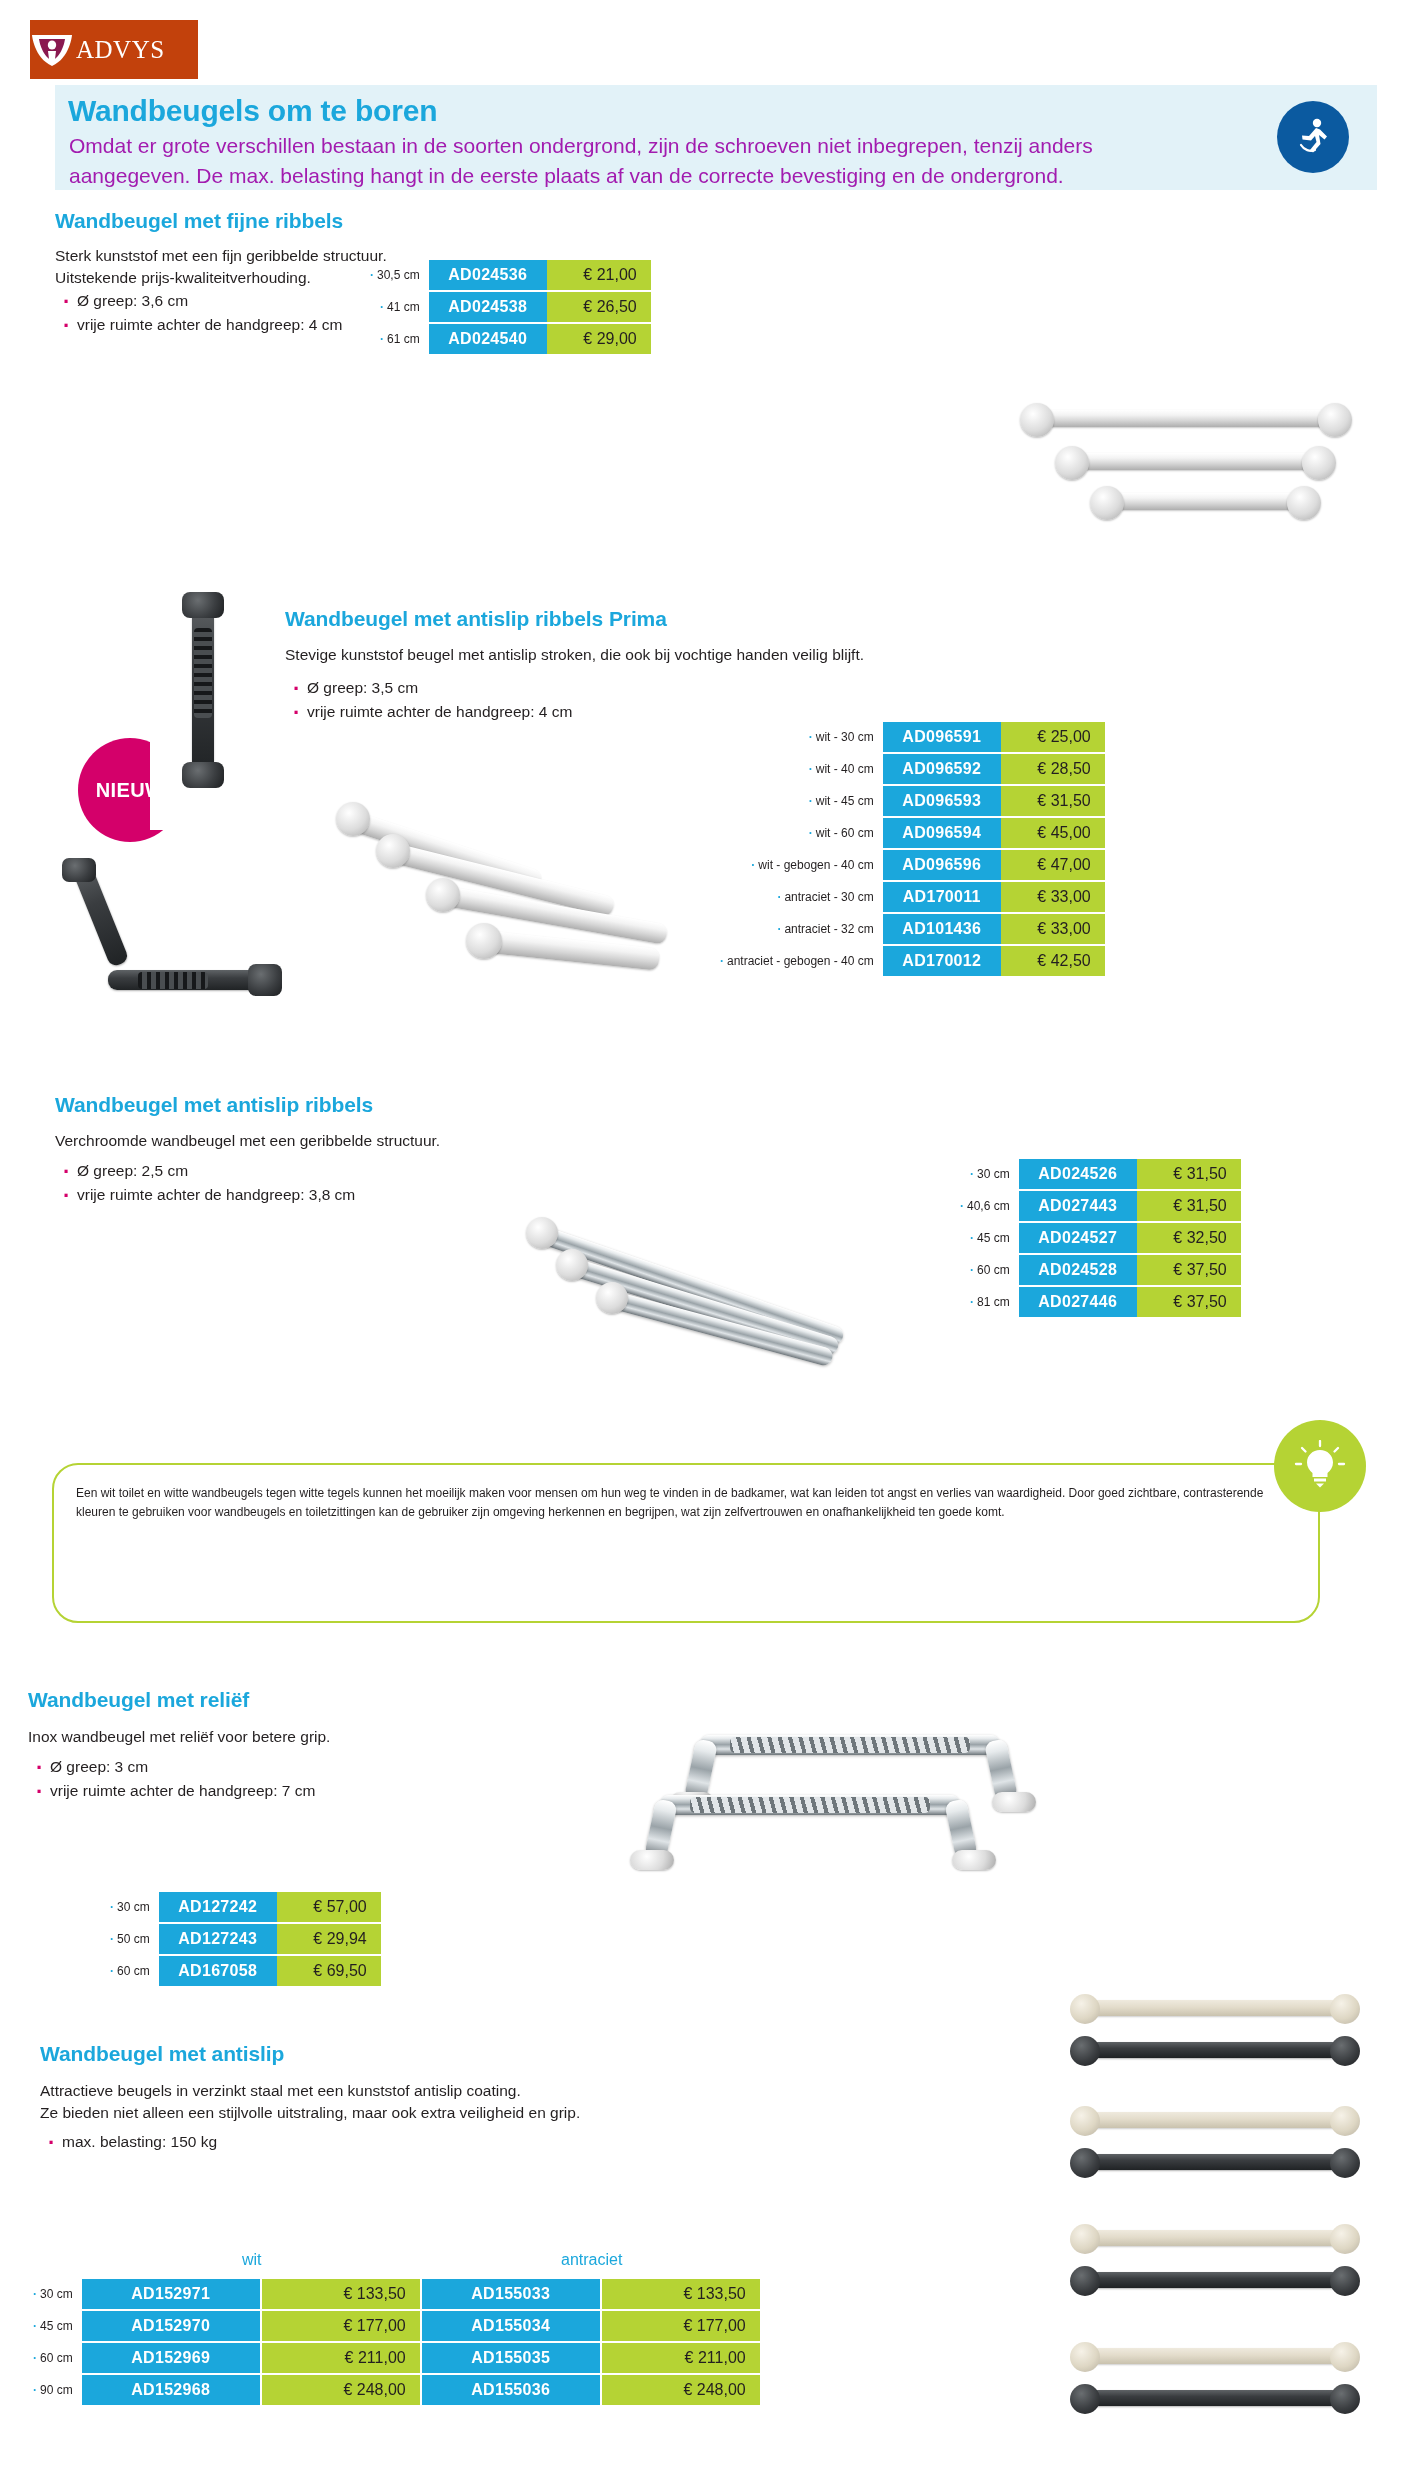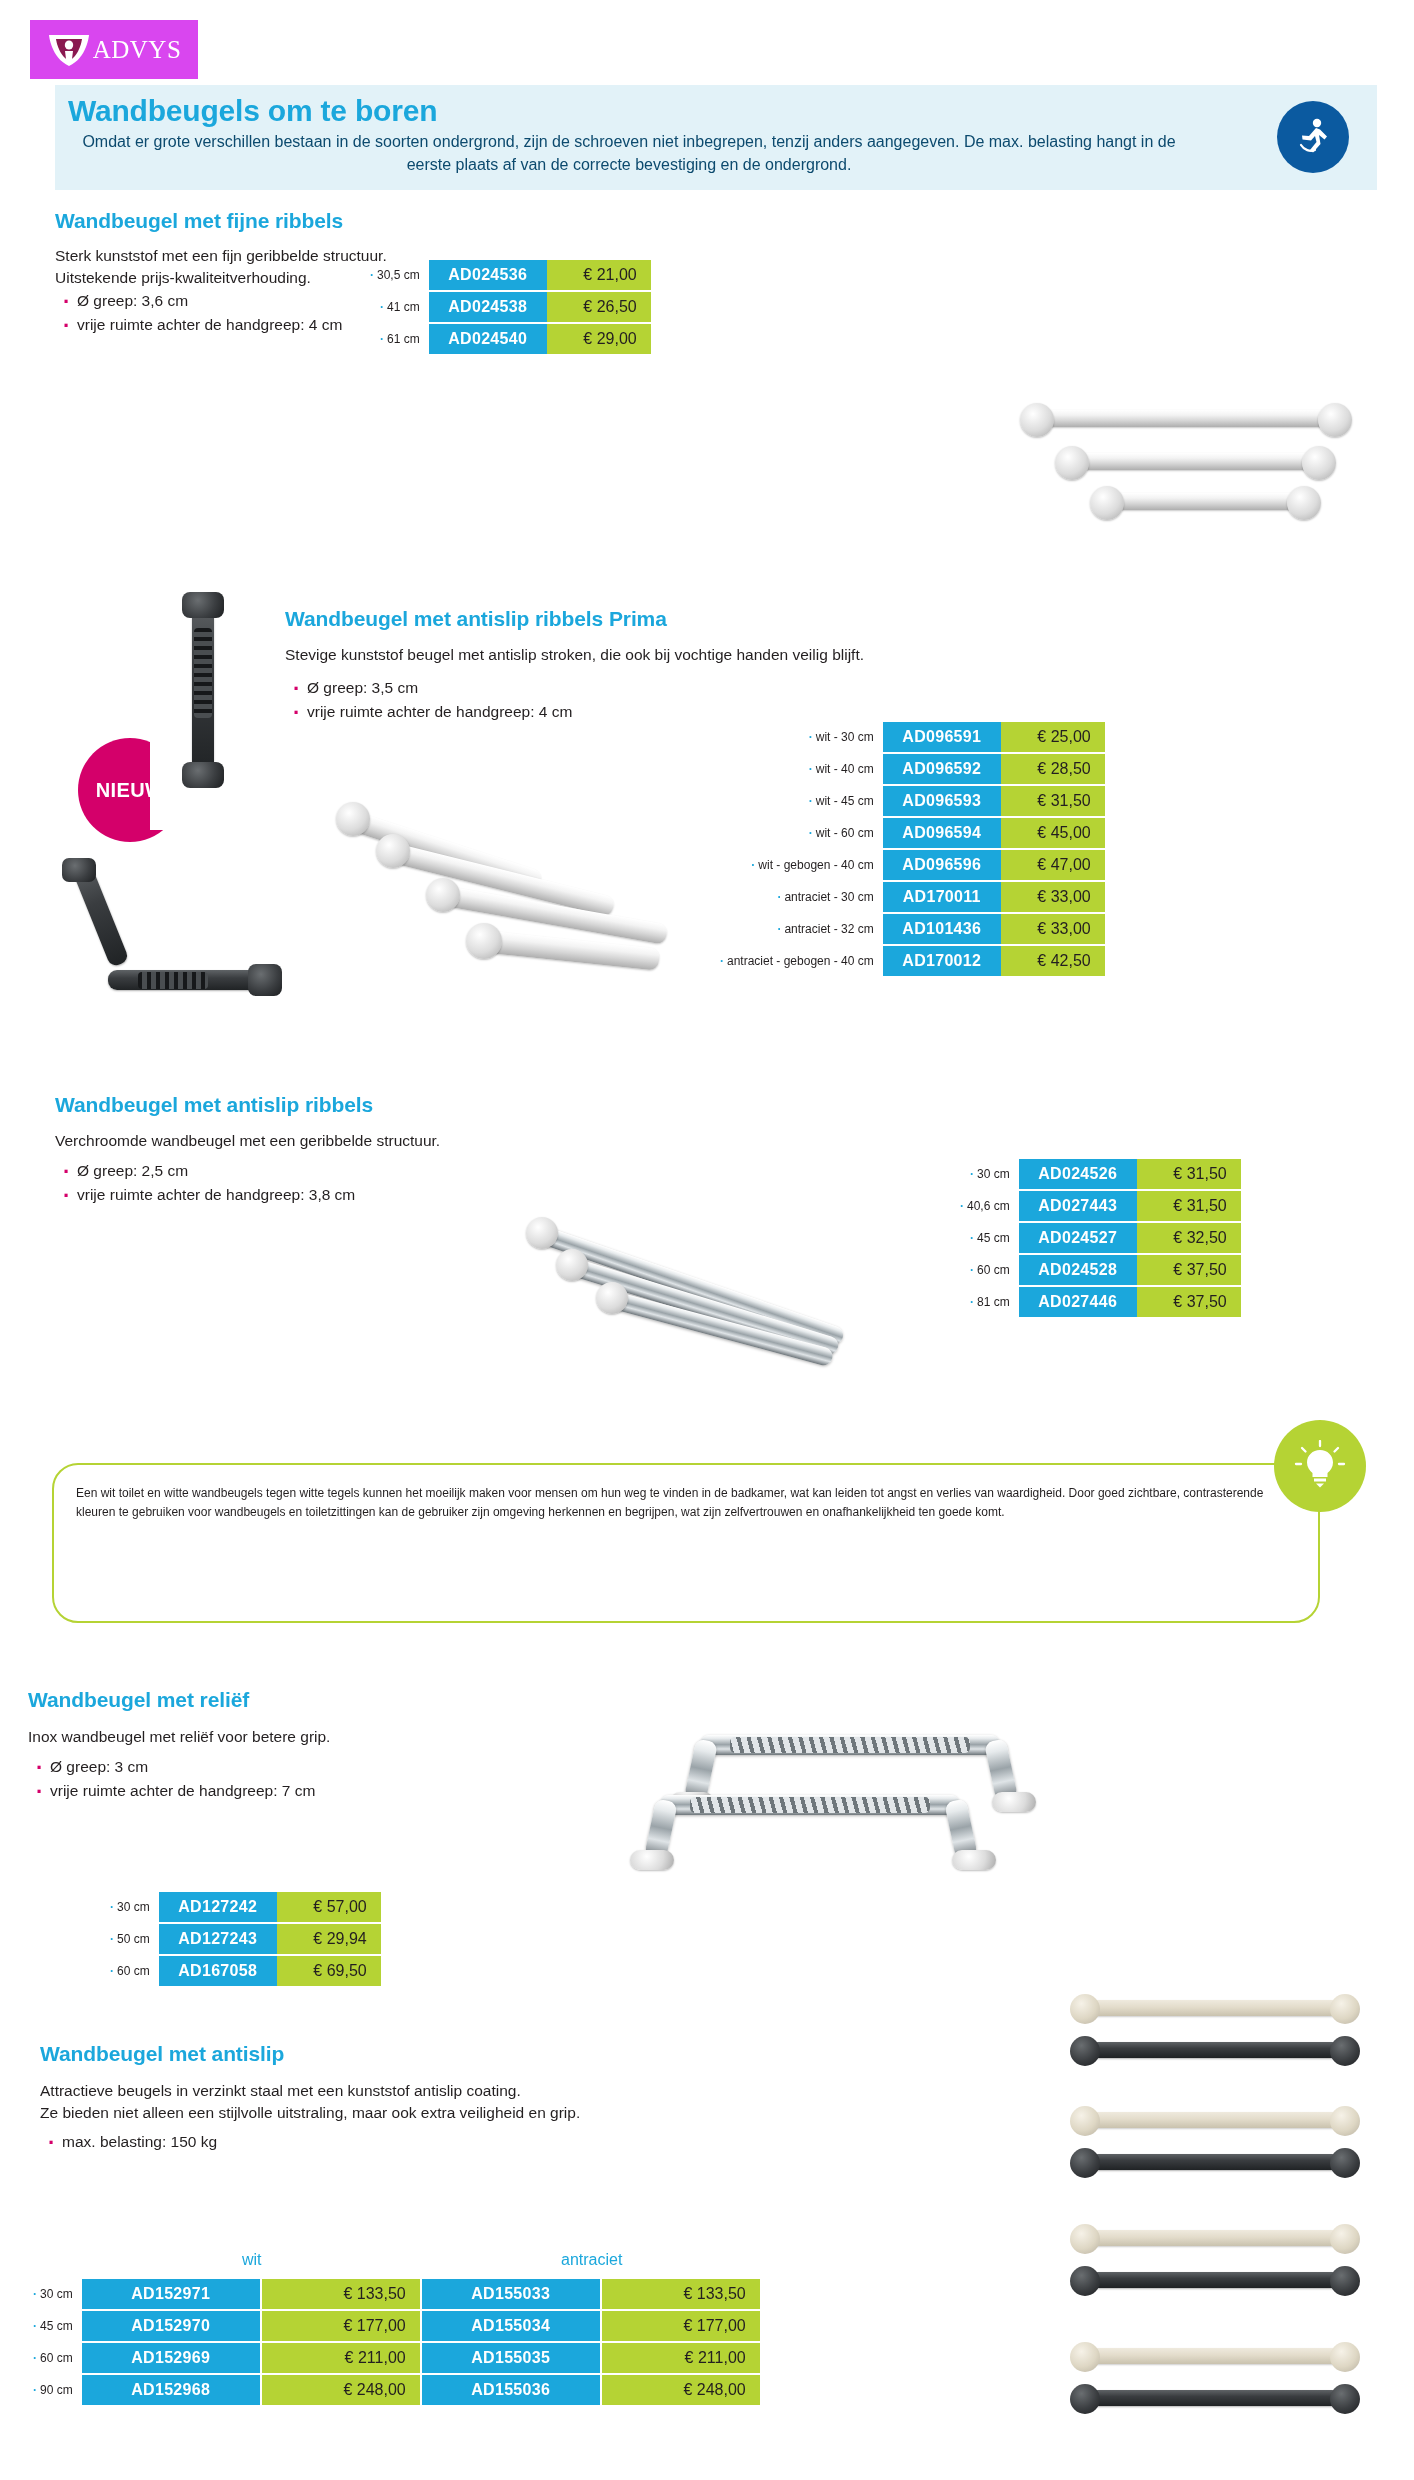--- a/index.html
+++ b/index.html
@@ -10,22 +10,22 @@
     font-family: "Liberation Sans", sans-serif;
     color: #231f20;
     overflow: hidden;
   }
   .page { position: relative; width: 1414px; height: 2480px; }
 
   
   .logo-box {
     position: absolute; left: 30px; top: 20px;
     width: 168px; height: 59px;
-    background: #d946ef;
-    display: flex; align-items: center; justify-content: center;
+    background: #c2410c;
+    display: flex; align-items: center; 
   }
   .logo-inner { display:flex; align-items:center; gap:2px; }
   .logo-mark { width: 44px; height: 36px; }
   .logo-text {
     color: #ffffff; font-family: "Liberation Serif", serif;
     font-size: 25px; letter-spacing: 0.5px;
   }
 
   
   .banner {
@@ -33,21 +33,21 @@
     width: 1322px; height: 105px;
     background: #e2f2f8;
   }
   .banner-title {
     position: absolute; left: 13px; top: 9px;
     font-size: 30px; font-weight: bold; color: #1ba7dc;
     letter-spacing: -0.2px;
   }
   .banner-text {
     position: absolute; left: 14px; top: 46px; width: 1120px;
-    font-size: 16px; color: #0c4a6e; line-height: 1.42; text-align: center;
+    font-size: 21px; color: #a21caf; line-height: 1.42;
   }
   .banner-icon {
     position: absolute; right: 28px; top: 16px;
     width: 72px; height: 72px; border-radius: 50%;
     background: #0b5aa0;
     display:flex; align-items:center; justify-content:center;
   }
 
   
   h2.sec-title {

